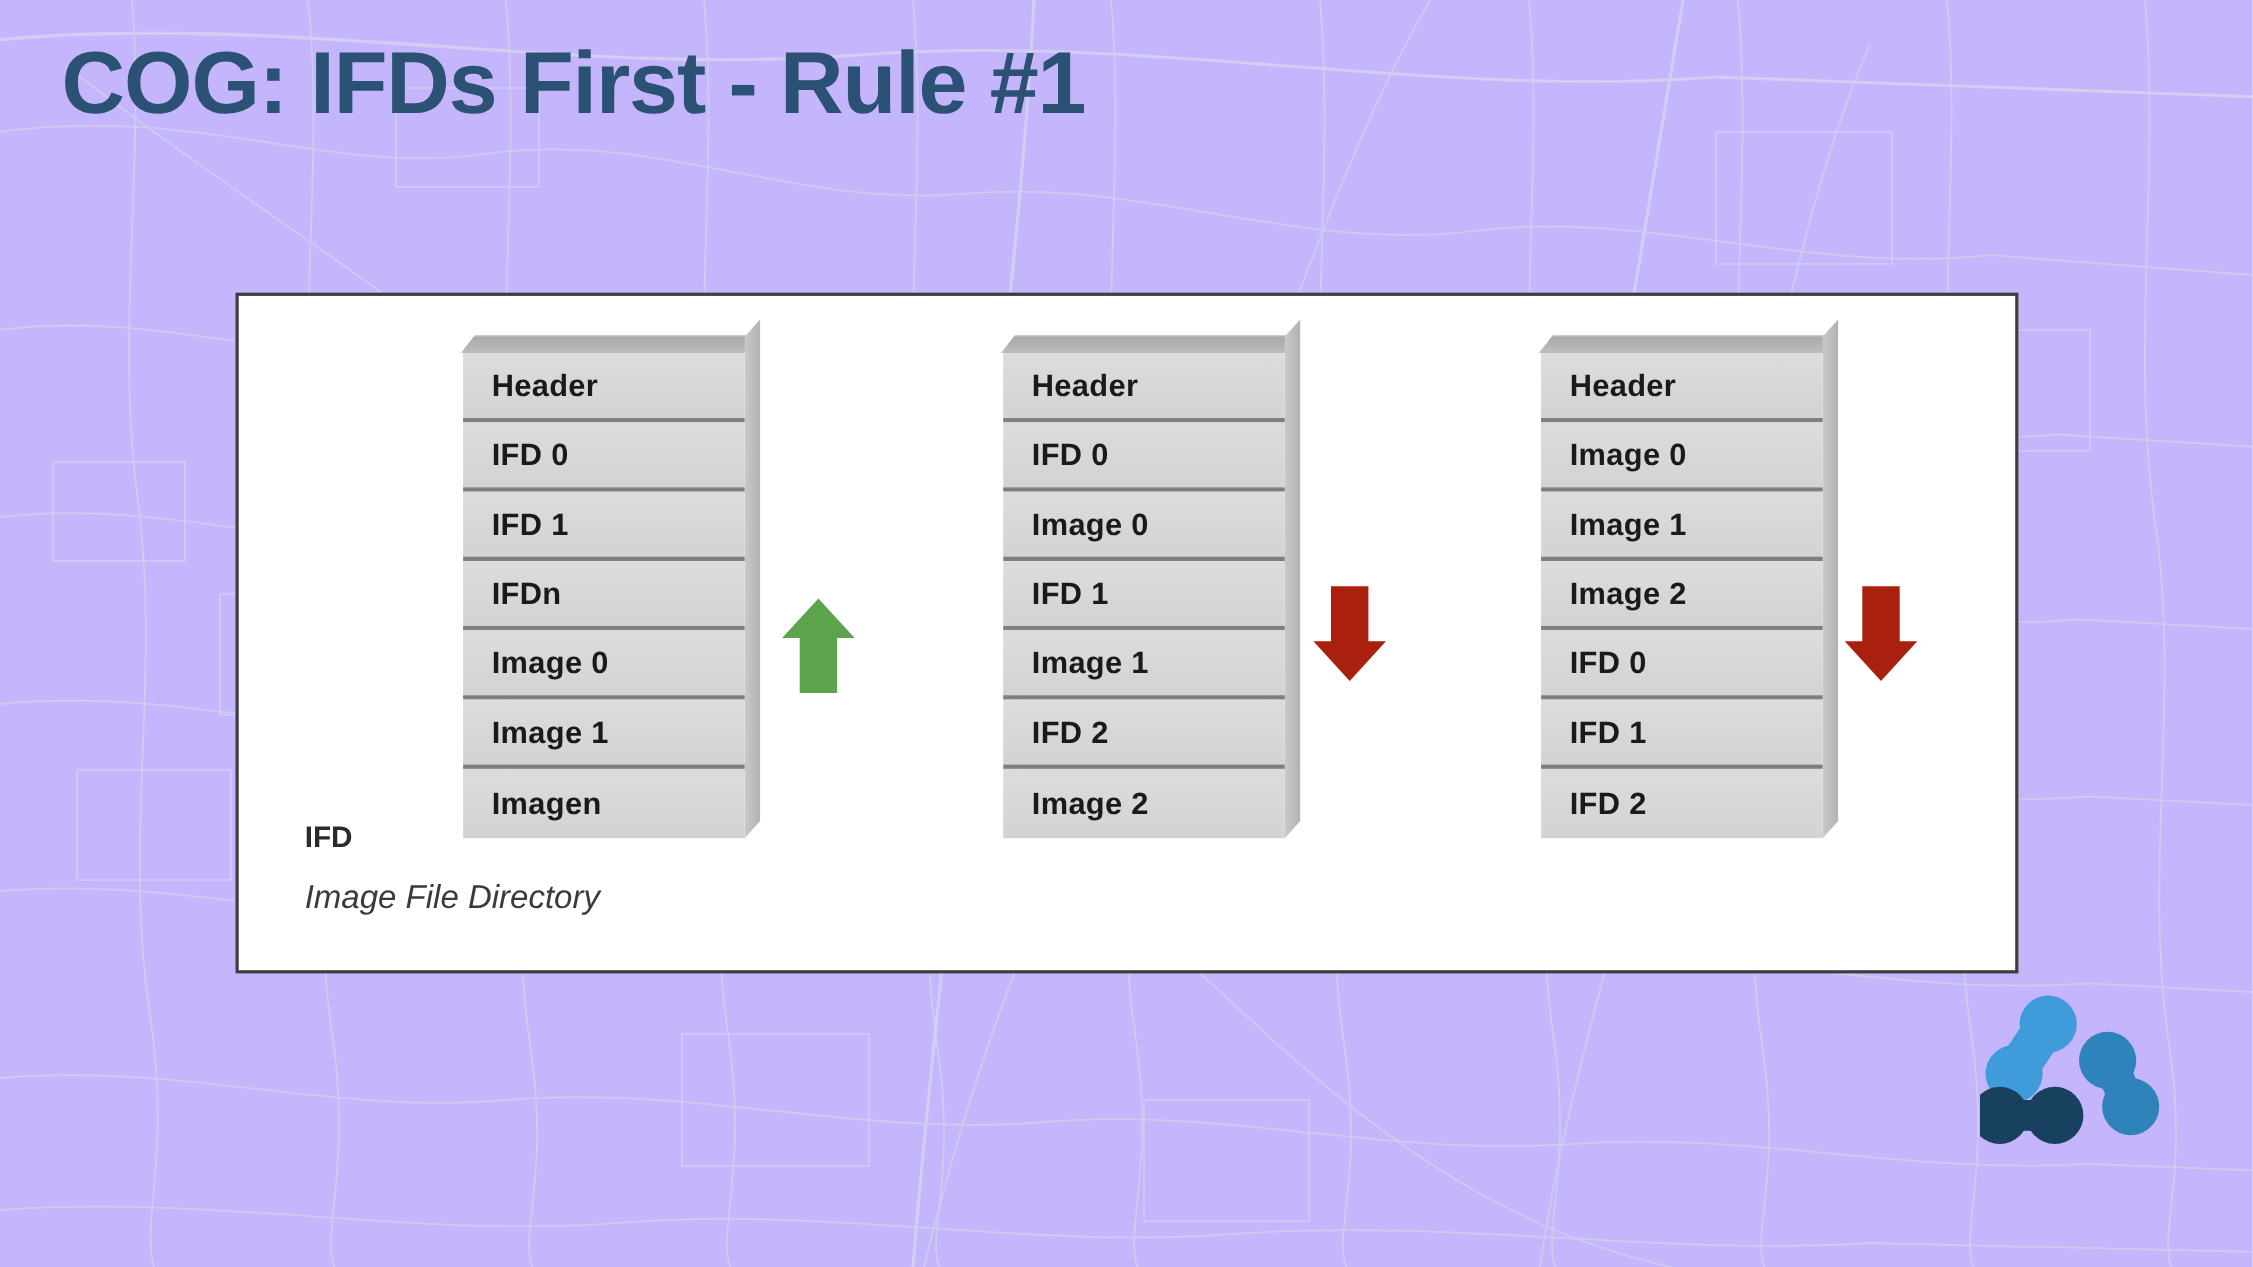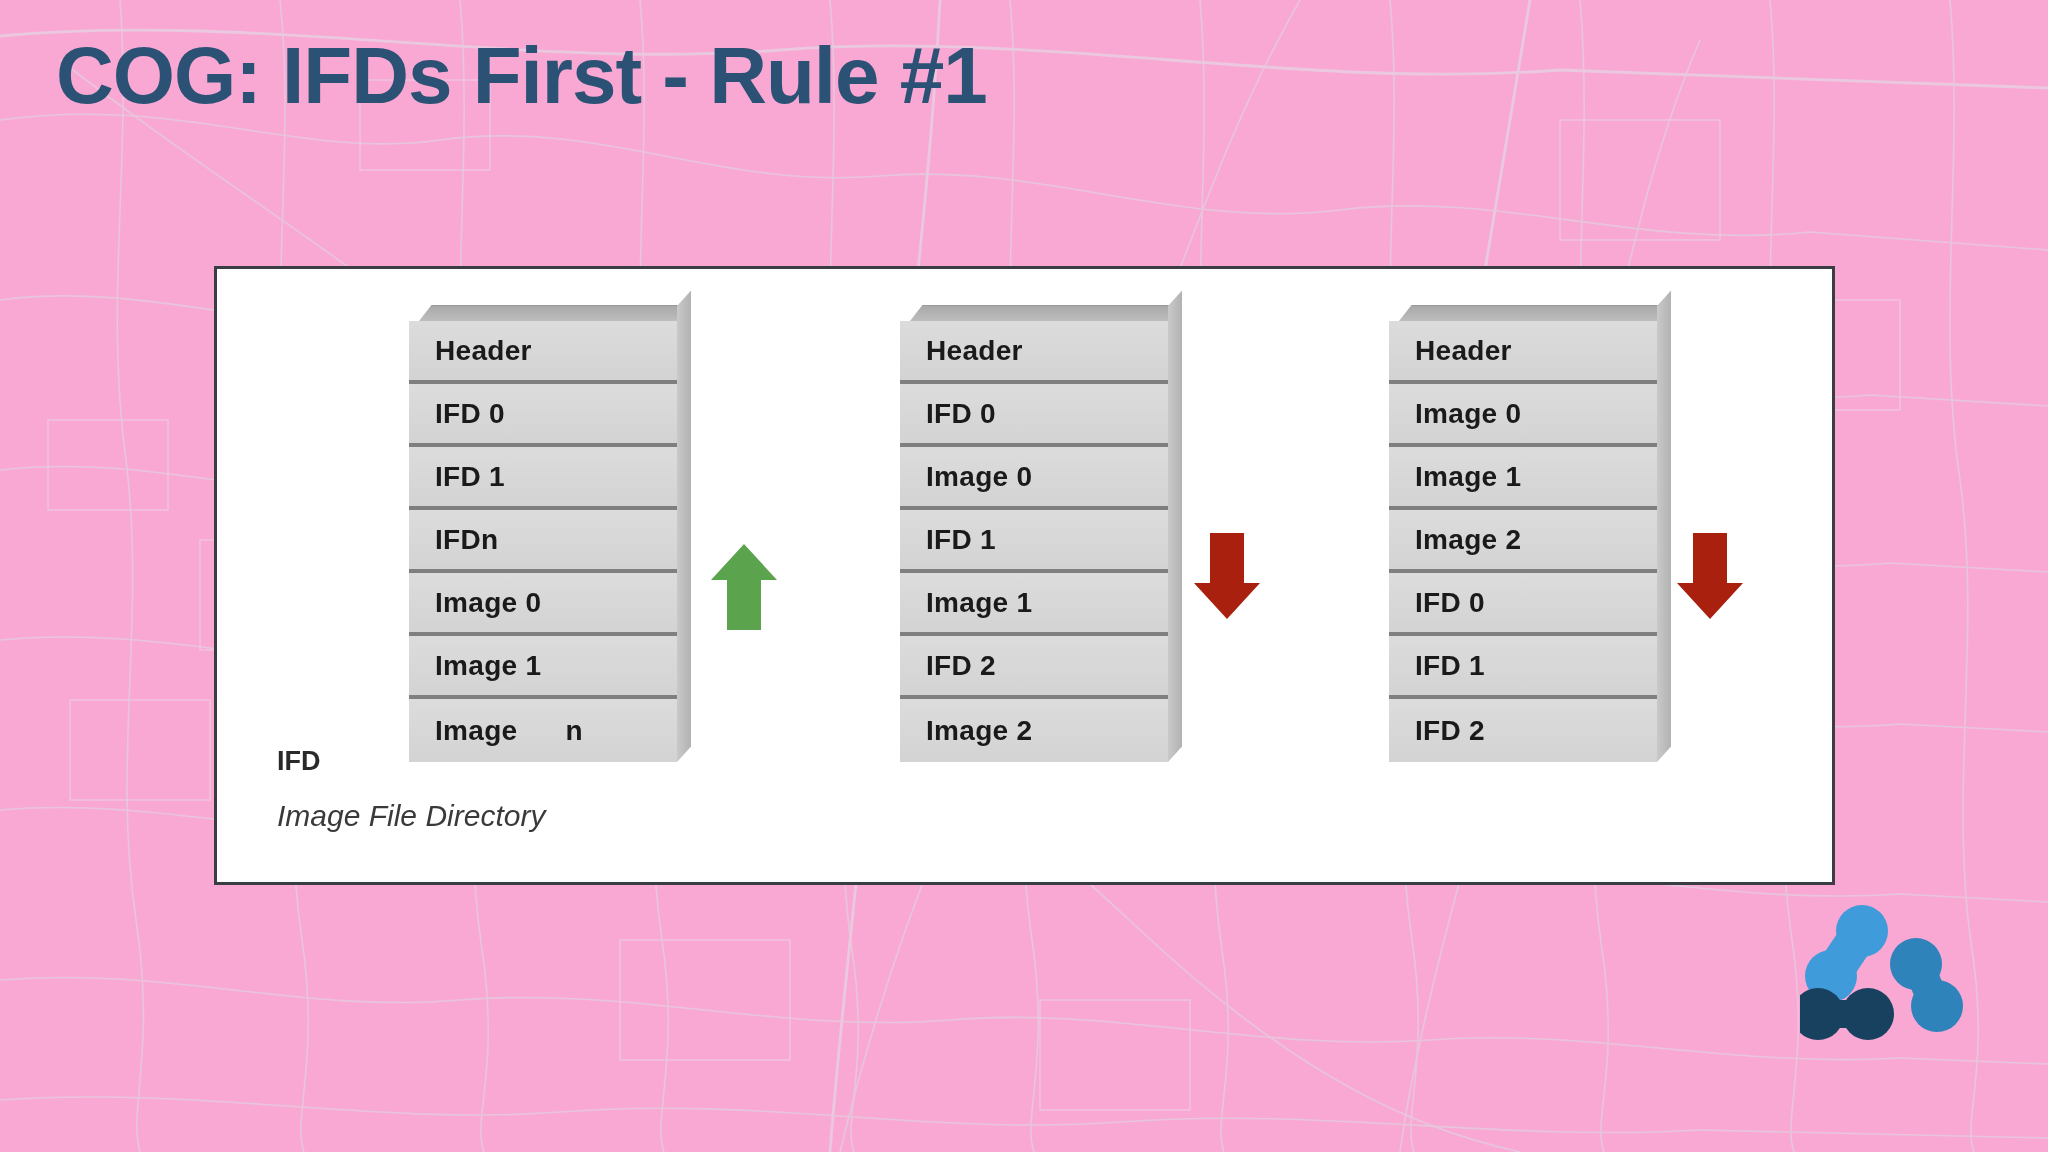--- a/index.html
+++ b/index.html
@@ -6,21 +6,21 @@
     margin: 0;
     padding: 0;
     background: #ffffff;
   }
 
   #slide {
     position: relative;
     width: 2048px;
     height: 1152px;
     overflow: hidden;
-    background: #f9a8d4;
+    background: #c4b5fd;
     font-family: "Liberation Sans", sans-serif;
   }
 
   
   .map-bg {
     position: absolute;
     inset: 0;
     overflow: hidden;
     pointer-events: none;
   }
@@ -98,24 +98,24 @@
 
   .cell {
     position: relative;
     height: 63px;
     background: linear-gradient(#dcdcdc, #d3d3d3);
     border-bottom: 4px solid #7f7f7f;
     box-sizing: border-box;
     display: flex;
     align-items: center;
     padding-left: 26px;
+    margin-left: 12px;
   }
   .cell:last-child {
     border-bottom: none;
-    gap: 48px;
   }
   .cell-label {
     font-size: 28px;
     font-weight: bold;
     color: #1a1a1a;
     letter-spacing: 0.3px;
     white-space: nowrap;
   }
 
   

